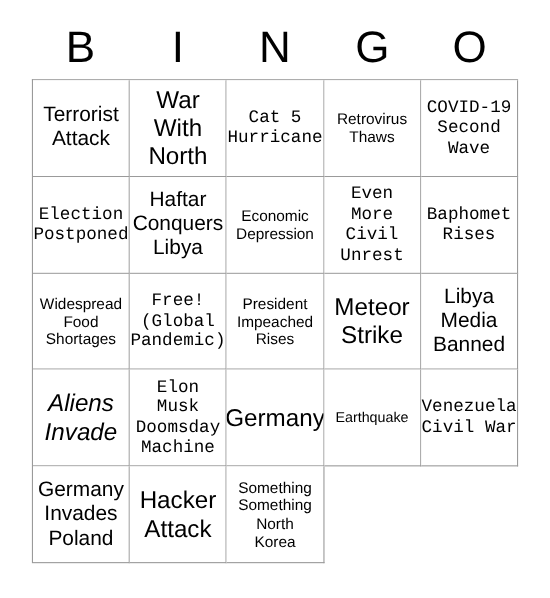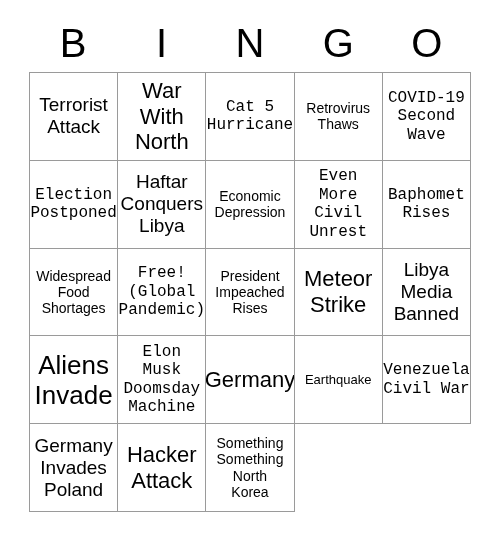--- a/index.html
+++ b/index.html
@@ -70,21 +70,21 @@
     line-height: 1.16;
     white-space: pre-line;
     color: #000000;
   }
   
   .fs-xs  .txt { font-size: 13px; }
   .fs-sm  .txt { font-size: 14px; }
   .fs-md  .txt { font-size: 16px; font-family: Liberation Mono, monospace; }
   .fs-lg  .txt { font-size: 19px; }
   .fs-xl  .txt { font-size: 22px; }
-  .fs-xxl .txt { font-size: 26px; }
+  .fs-xxl .txt { font-size: 22px; font-style: italic; }
 </style>
 </head>
 <body>
 
 <div class="card">
 
   <div class="header-row">
     <div class="header-letter">B</div>
     <div class="header-letter">I</div>
     <div class="header-letter">N</div>

